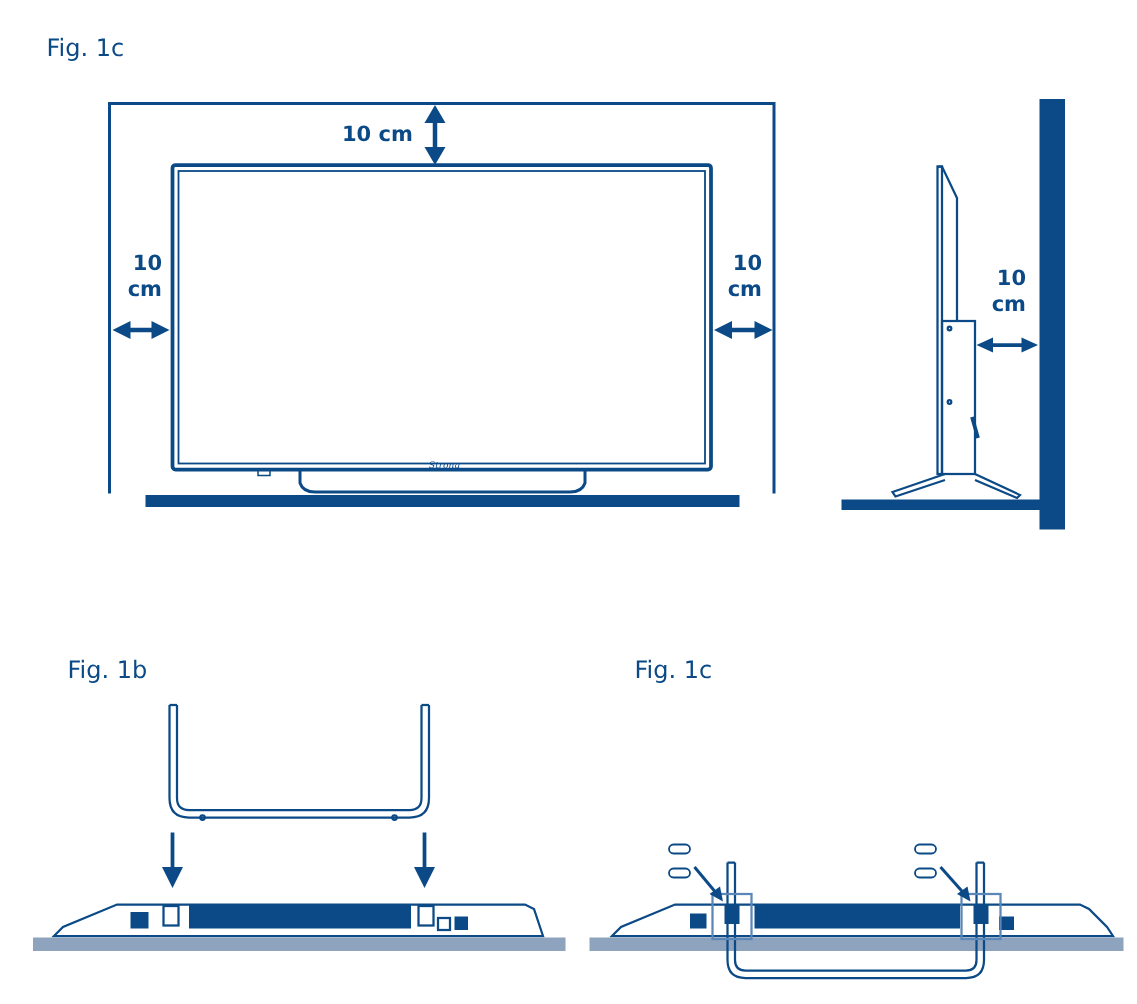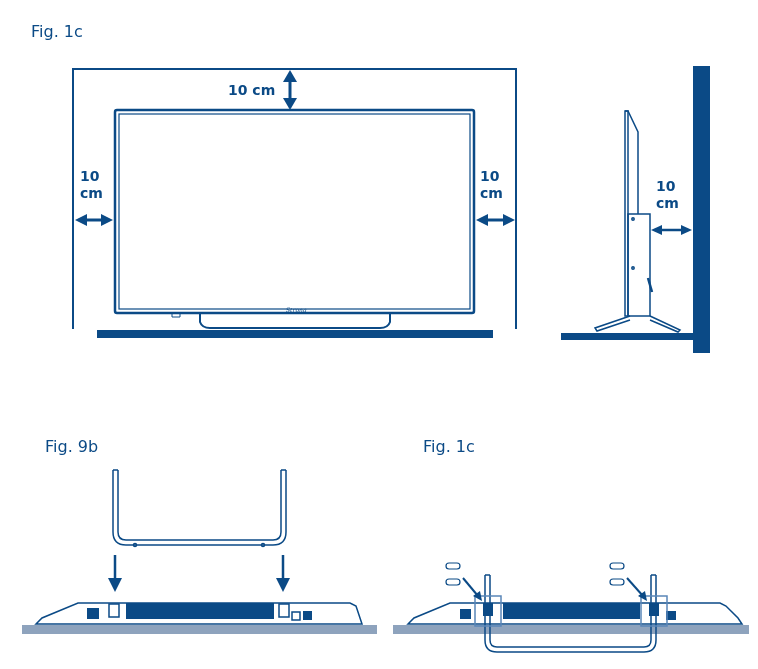--- a/index.html
+++ b/index.html
@@ -1,25 +1,25 @@
 <!DOCTYPE html>
 <html><head>
   <meta charset="utf-8">
   <style>
     html, body { margin:0; padding:0; background:#ffffff; }
     body { width:758px; height:669px; position:relative; overflow:hidden; font-family:"DejaVu Sans", sans-serif; }
     .lbl { position:absolute; color:#0b4a86; font-weight:normal; font-size:16px; white-space:nowrap; }
-    .dim { position:absolute; color:#0b4a86; font-weight:bold; font-size:14px; text-align:left; line-height:17px; }
+    .dim { position:absolute; color:#0b4a86; font-weight:bold; font-size:14px; text-align:right; line-height:17px; }
     svg { position:absolute; left:0; top:0; }
   </style>
 </head>
 <body>
 
 <div class="lbl" style="left:31px;top:22px;">Fig. 1c</div>
-<div class="lbl" style="left:45px;top:437px;">Fig. 9b</div>
+<div class="lbl" style="left:45px;top:437px;">Fig. 1b</div>
 <div class="lbl" style="left:423px;top:437px;">Fig. 1c</div>
 
 <div class="dim" style="left:228px;top:82px;">10 cm</div>
 <div class="dim" style="left:80px;top:168px;width:28px;">
   <div>10</div>
   <div>cm</div>
 </div>
 <div class="dim" style="left:480px;top:168px;width:28px;">
   <div>10</div>
   <div>cm</div>

